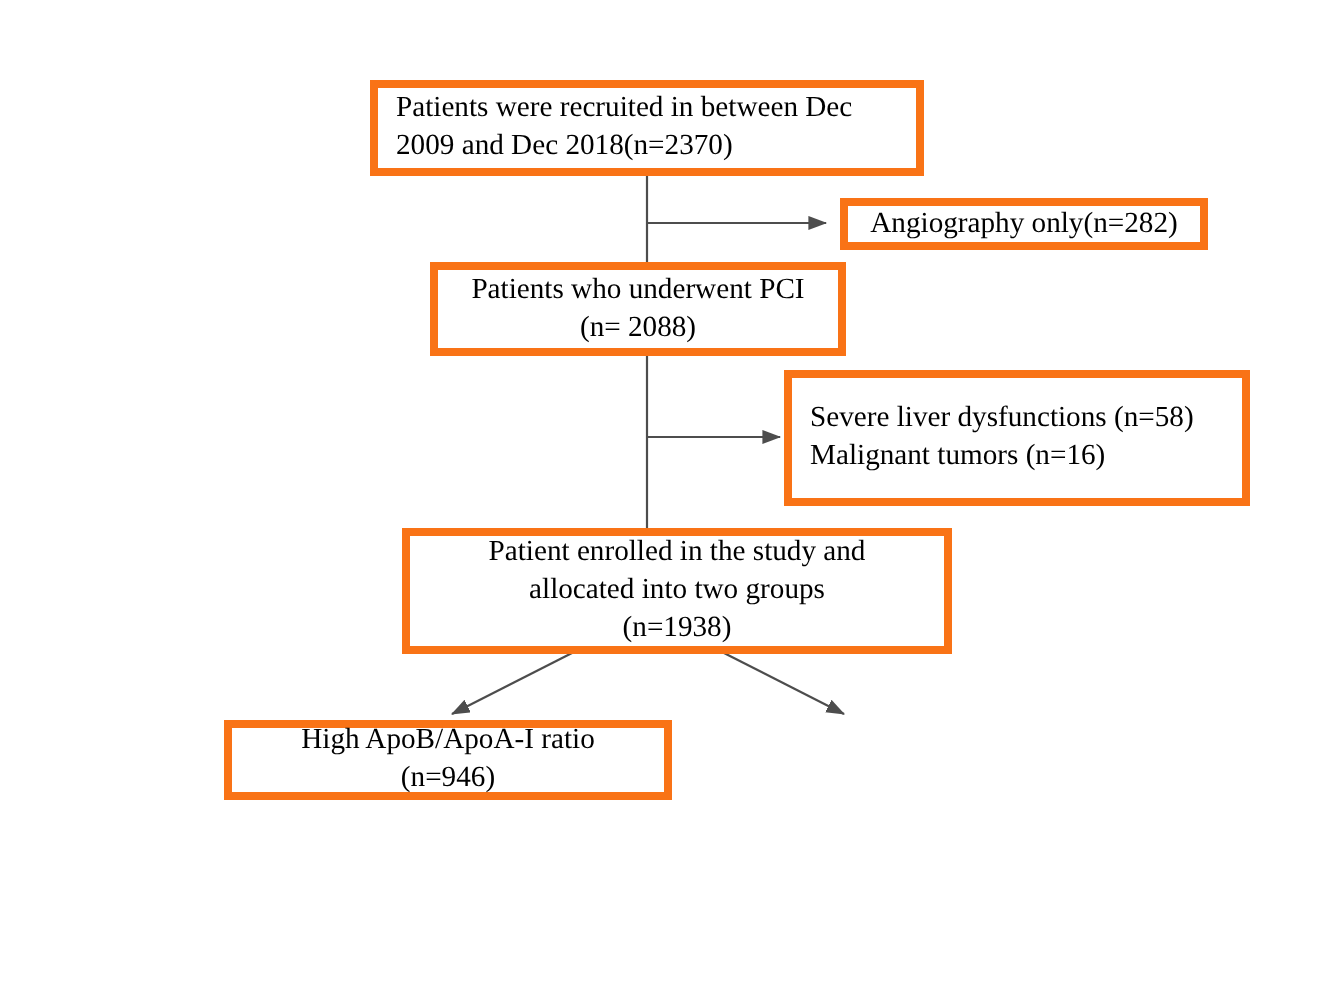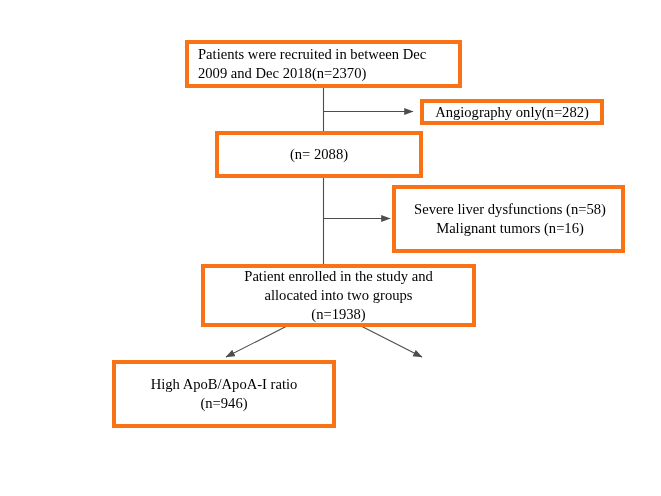--- a/index.html
+++ b/index.html
@@ -69,33 +69,34 @@
   <div class="node align-left" style="left:185px; top:40px; width:277px; height:48px;">
     <div class="ln">Patients were recruited in between Dec</div>
     <div class="ln">2009 and Dec 2018(n=2370)</div>
   </div>
 
   <div class="node align-center" style="left:420px; top:99px; width:184px; height:26px;">
     <div class="ln">Angiography only(n=282)</div>
   </div>
 
   <div class="node align-center" style="left:215px; top:131px; width:208px; height:47px;">
+    <div class="ln">Patients who underwent PCI</div>
     <div class="ln">(n= 2088)</div>
   </div>
 
-  <div class="node align-left" style="left:392px; top:185px; width:233px; height:68px;align-items:center;">
+  <div class="node align-left" style="left:392px; top:185px; width:233px; height:68px;">
     <div class="ln">Severe liver dysfunctions (n=58)</div>
     <div class="ln">Malignant tumors (n=16)</div>
   </div>
 
   <div class="node align-center" style="left:201px; top:264px; width:275px; height:63px;">
     <div class="ln">Patient enrolled in the study and</div>
     <div class="ln">allocated into two groups</div>
     <div class="ln">(n=1938)</div>
   </div>
 
-  <div class="node align-center" style="left:112px; top:360px; width:224px; height:68px;">
+  <div class="node align-center" style="left:112px; top:360px; width:224px; height:40px;">
     <div class="ln">High ApoB/ApoA-I ratio</div>
     <div class="ln">(n=946)</div>
   </div>
 
 
 </div>
 
 </body></html>

